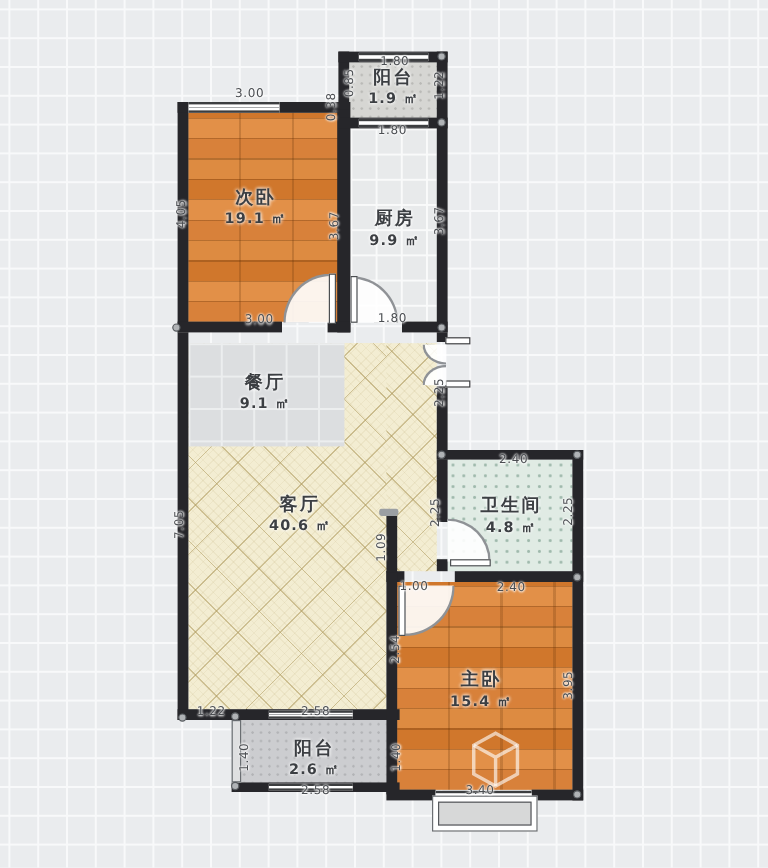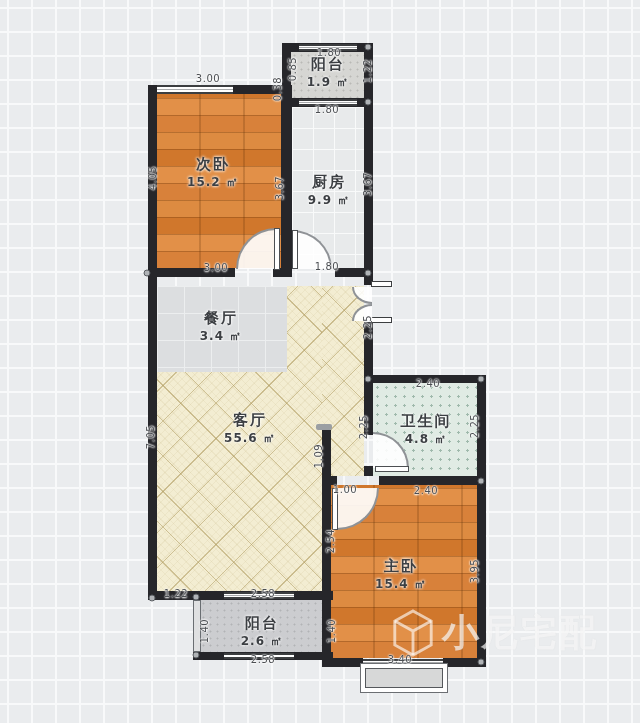--- a/index.html
+++ b/index.html
@@ -163,48 +163,47 @@
   <div class="dim v" style="left:331px;top:631px;">1.40</div>
   <div class="dim" style="left:263px;top:659px;">2.58</div>
   <div class="dim" style="left:400px;top:659px;">3.40</div>
 
   <div class="room-label" style="left:328px;top:73px;">
     <div class="rname">阳台</div>
     <div class="rarea"><span>1.9</span> <span>㎡</span></div>
   </div>
   <div class="room-label" style="left:213px;top:173px;">
     <div class="rname">次卧</div>
-    <div class="rarea"><span>15.2</span> <span>㎡</span></div>
+    <div class="rarea"><span>19.1</span> <span>㎡</span></div>
   </div>
   <div class="room-label" style="left:329px;top:191px;">
     <div class="rname">厨房</div>
     <div class="rarea"><span>9.9</span> <span>㎡</span></div>
   </div>
   <div class="room-label" style="left:221px;top:327px;">
     <div class="rname">餐厅</div>
-    <div class="rarea"><span>3.4</span> <span>㎡</span></div>
+    <div class="rarea"><span>9.1</span> <span>㎡</span></div>
   </div>
   <div class="room-label" style="left:250px;top:429px;">
     <div class="rname">客厅</div>
-    <div class="rarea"><span>55.6</span> <span>㎡</span></div>
+    <div class="rarea"><span>40.6</span> <span>㎡</span></div>
   </div>
   <div class="room-label" style="left:426px;top:430px;">
     <div class="rname">卫生间</div>
     <div class="rarea"><span>4.8</span> <span>㎡</span></div>
   </div>
   <div class="room-label" style="left:401px;top:575px;">
     <div class="rname">主卧</div>
     <div class="rarea"><span>15.4</span> <span>㎡</span></div>
   </div>
   <div class="room-label" style="left:262px;top:632px;">
     <div class="rname">阳台</div>
     <div class="rarea"><span>2.6</span> <span>㎡</span></div>
   </div>
 
   <div class="wm">
     <svg width="46" height="50" viewBox="0 0 48 52">
       <path d="M24 3 L43 13.5 V38.5 L24 49 L5 38.5 V13.5 Z" fill="none" stroke="rgba(255,255,255,0.62)" stroke-width="3"></path>
       <path d="M5 13.5 L24 24 L43 13.5 M24 24 V49" fill="none" stroke="rgba(255,255,255,0.62)" stroke-width="3"></path>
     </svg>
-    <span class="wm-text">小尼宅配</span>
   </div>
 
 </div>
 
 </body></html>

